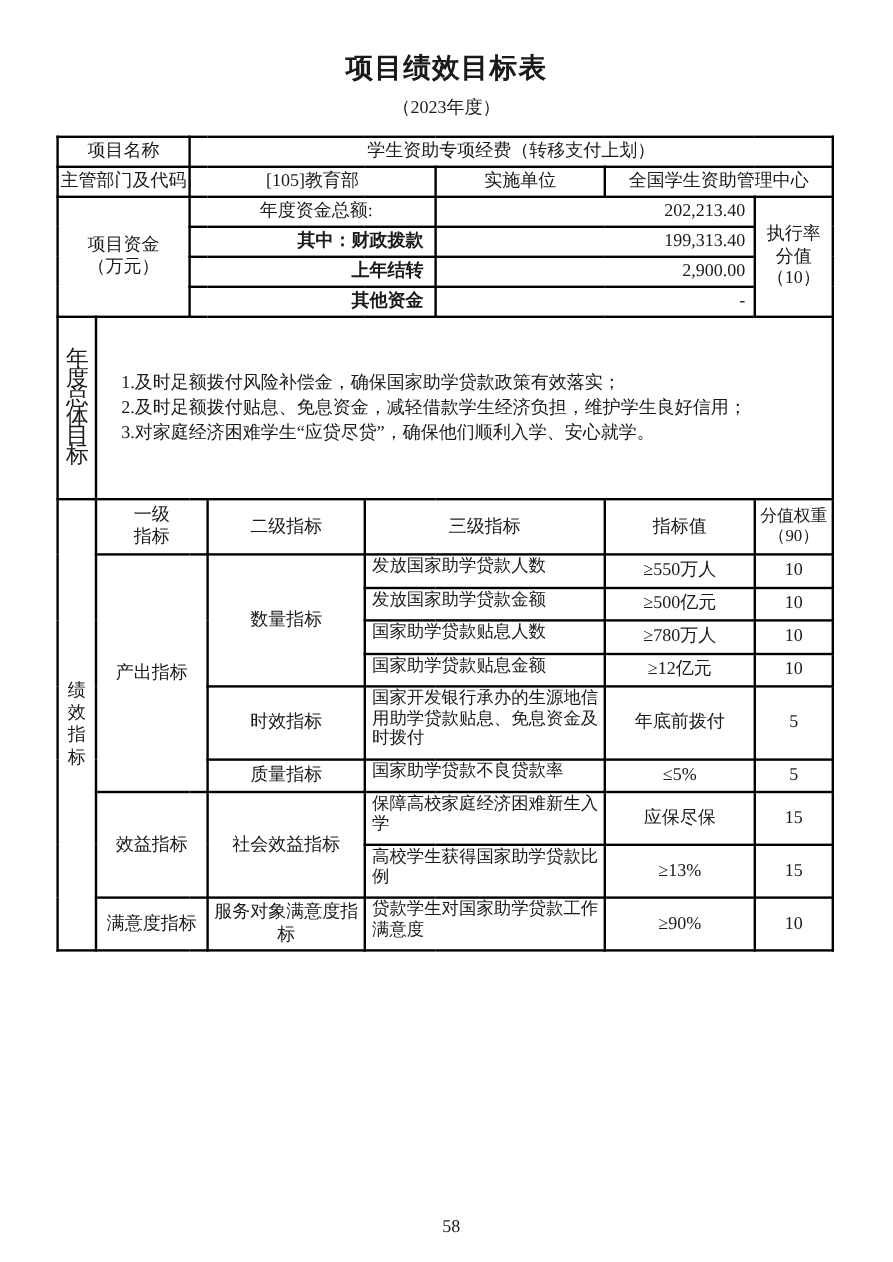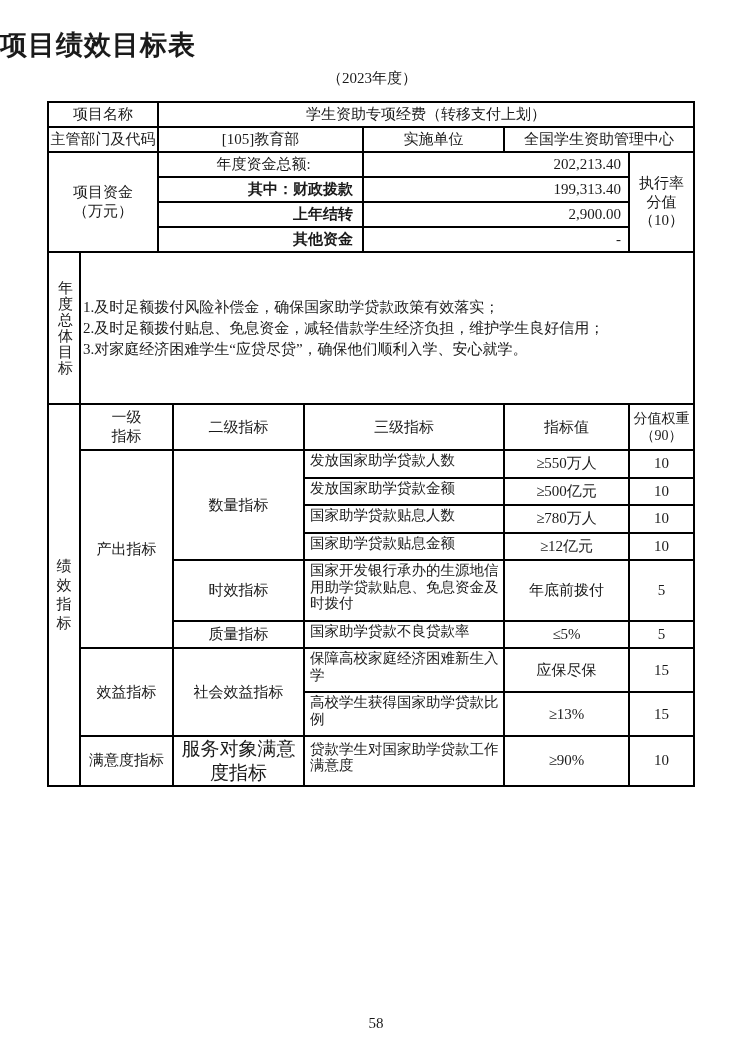--- a/index.html
+++ b/index.html
@@ -5,23 +5,23 @@
   * { margin: 0; padding: 0; box-sizing: border-box; }
   html, body { background: #ffffff; }
   body {
     width: 744px;
     height: 1052px;
     position: relative;
     font-family: "Liberation Serif", "DejaVu Serif", serif;
     color: #1a1a1a;
   }
   .doc-title {
-    padding-top: 32px;
-    text-align: left;
-    font-size: 27px;
+    padding-top: 44px;
+    text-align: center;
+    font-size: 23px;
     font-weight: bold;
     line-height: 26px;
     letter-spacing: 1px;
   }
   .doc-subtitle {
     margin-top: 12px;
     text-align: center;
     font-size: 15px;
     line-height: 17px;
   }
@@ -47,34 +47,33 @@
   .h50 { height: 50px; }
   .h40 { height: 40px; }
   .h38 { height: 30px; }
   .goal-row { height: 152px; }
   .lbl { padding: 0 1px; letter-spacing: 0; }
   .name-left  { text-align: center;  padding-left: 9px; }
   .name-right { text-align: right; padding-right: 9px; font-weight: bold; }
   .val-right  { text-align: right; padding-right: 7px; }
   .vert-one {
     padding: 0 6px;
-    font-size: 15px;
+    font-size: 19px;
     line-height: 16px;
-    text-align: right;
-  }
-  .goal-text { text-align: left; vertical-align: middle; padding: 0 2px; }
+  }
+  .goal-text { text-align: left; vertical-align: middle; padding: 0 20px; }
   .goal-text div { font-size: 15px; line-height: 21px; }
   .l3 {
     text-align: left;
     padding: 1px 2px 8px 5px;
     font-size: 14.5px;
     line-height: 16.5px;
   }
   .small { font-size: 14px; }
-  .fit { font-size: 19px; padding: 0 1px; }
+  .fit { font-size: 15px; padding: 0 1px; }
   .page-num {
     position: absolute;
     bottom: 20px;
     left: 4px;
     width: 100%;
     text-align: center;
     font-size: 15px;
   }
 </style>
 </head>

